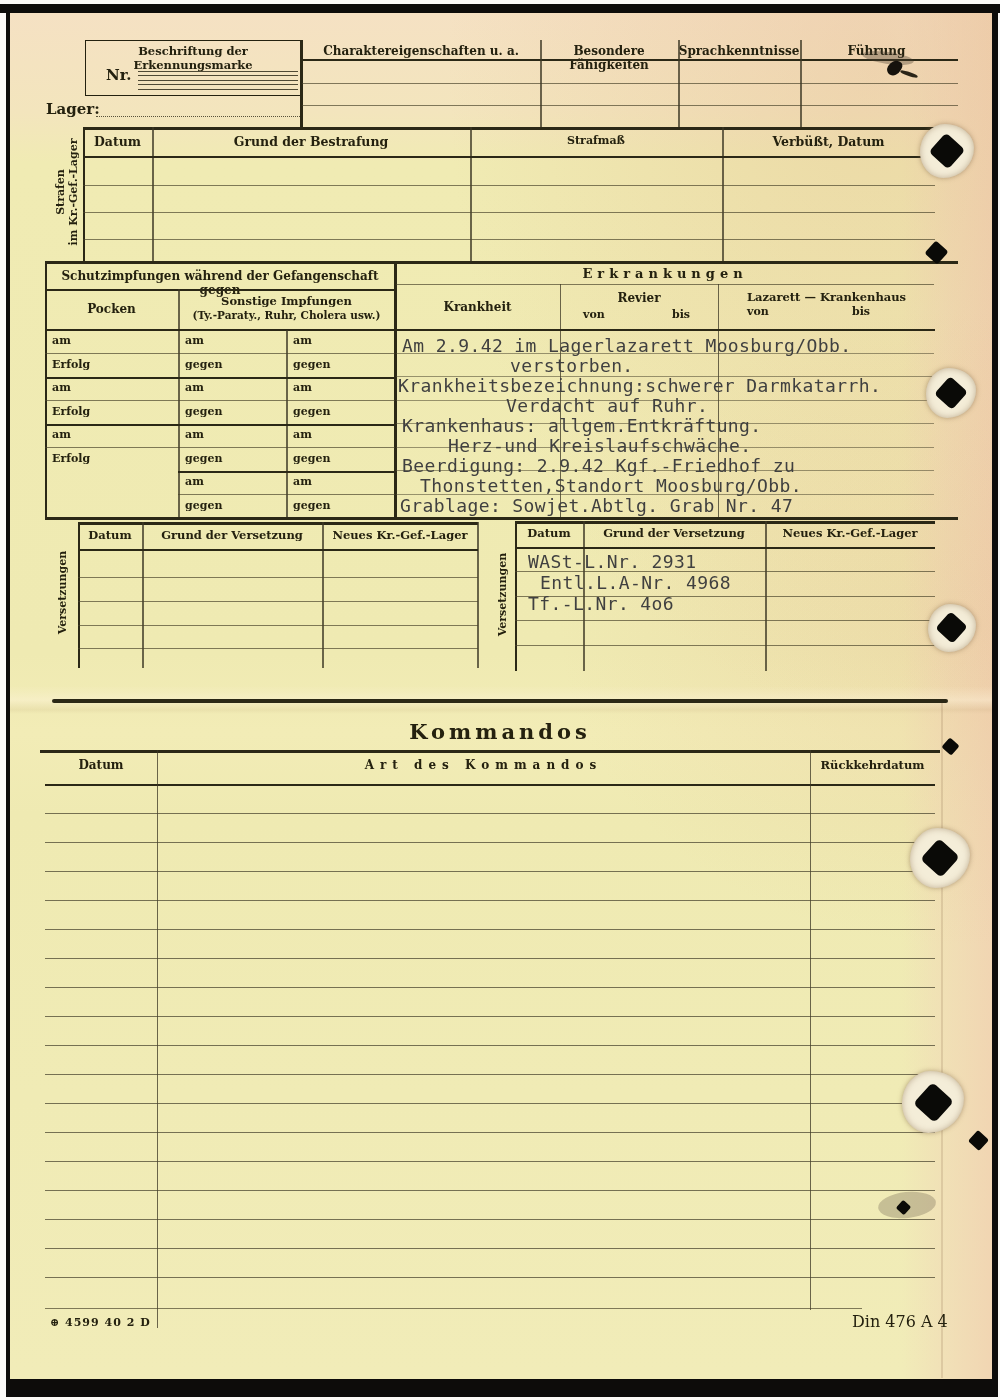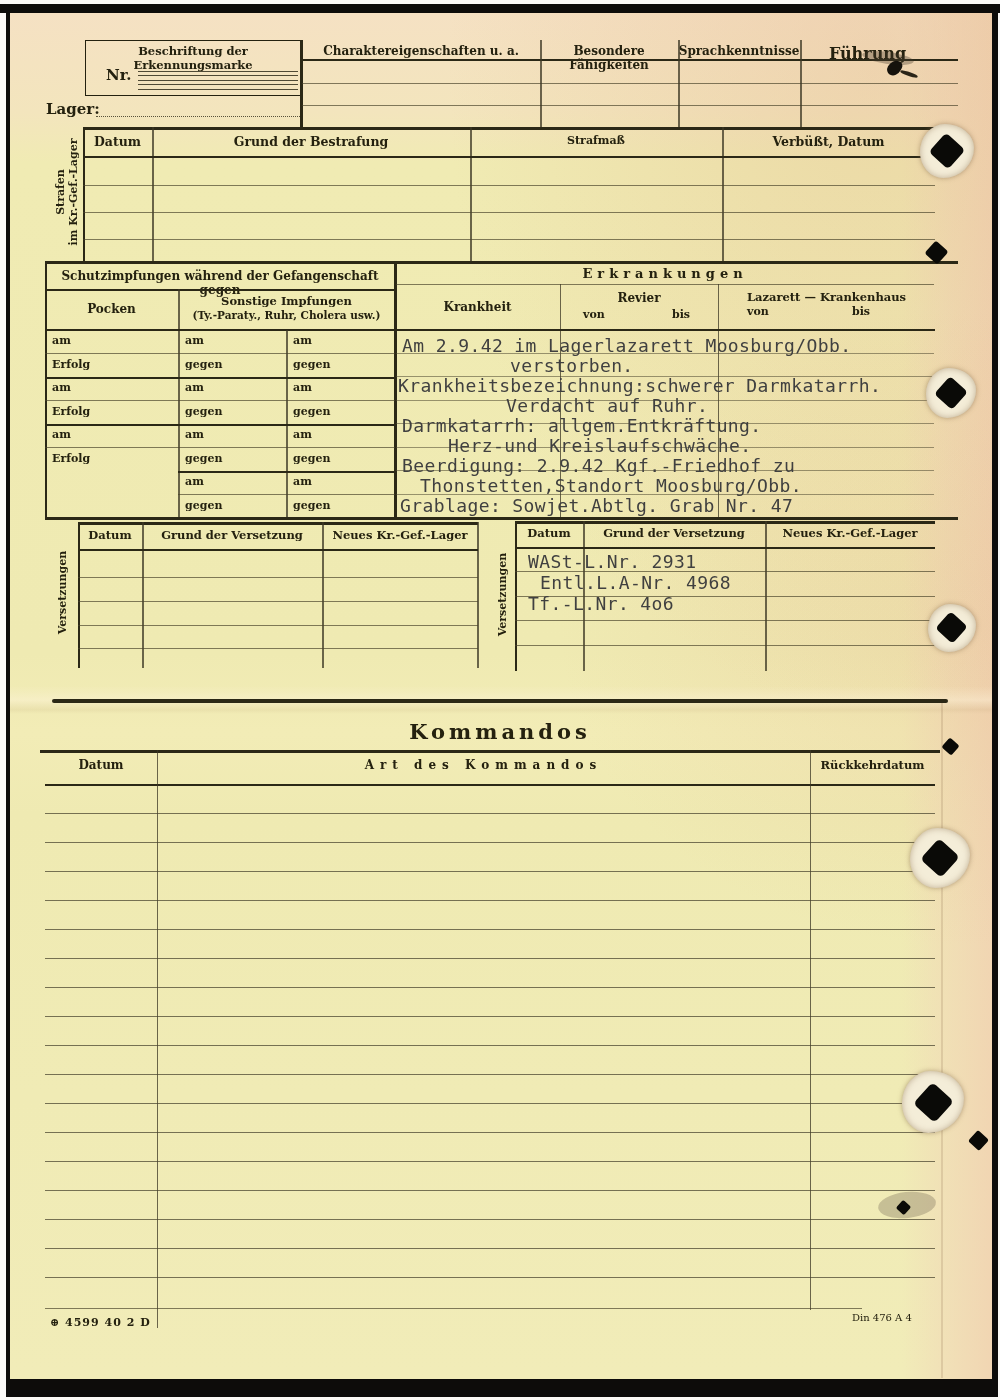--- a/index.html
+++ b/index.html
@@ -76,21 +76,21 @@
   <div class="lbl ctr b" style="left:88px;top:44px;width:210px;font-size:11.5px;">Beschriftung der Erkennungsmarke</div>
   <div class="lbl b" style="left:106px;top:66px;font-size:15px;">Nr.</div>
   <div class="staff"></div>
   <div class="lbl b" style="left:46px;top:100px;font-size:15px;">Lager:</div>
   <div class="dotted" style="left:96px;top:102px;width:206px;height:14px;"></div>
 
   <div class="vl" style="left:300px;top:40px;width:3px;height:88px;"></div>
   <div class="lbl ctr b" style="left:302px;top:44px;width:238px;font-size:12px;">Charaktereigenschaften u. a.</div>
   <div class="lbl ctr b" style="left:540px;top:44px;width:138px;font-size:12px;">Besondere Fähigkeiten</div>
   <div class="lbl ctr b" style="left:678px;top:44px;width:122px;font-size:12px;">Sprachkenntnisse</div>
-  <div class="lbl ctr b" style="left:800px;top:44px;width:135px;font-size:16px;">Führung</div>
+  <div class="lbl ctr b" style="left:800px;top:44px;width:135px;font-size:12px;padding-left:9px;">Führung</div>
   <div class="hl" style="left:302px;top:59px;width:656px;height:2px;"></div>
   <div class="hl light" style="left:302px;top:83px;width:656px;height:1px;"></div>
   <div class="hl light" style="left:302px;top:105px;width:656px;height:1px;"></div>
   <div class="vl light" style="left:540px;top:40px;width:1.5px;height:88px;"></div>
   <div class="vl light" style="left:678px;top:40px;width:1.5px;height:88px;"></div>
   <div class="vl light" style="left:800px;top:40px;width:1.5px;height:88px;"></div>
 
   <div class="hl" style="left:83px;top:127px;width:875px;height:2.5px;"></div>
   <div class="vtext" style="left:1px;top:179px;width:132px;font-size:11px;line-height:13px;">
     <div>Strafen</div>
@@ -163,21 +163,21 @@
   <div class="lbl b" style="left:293px;top:452px;font-size:11px;">gegen</div>
   <div class="lbl b" style="left:293px;top:475px;font-size:11px;">am</div>
   <div class="lbl b" style="left:293px;top:499px;font-size:11px;">gegen</div>
 
   <div class="rows-erk"></div>
   <div class="tw" id="erk-lines" style="left:398px;top:336px;">
     <div>Am 2.9.42 im Lagerlazarett Moosburg/Obb.</div>
     <div>verstorben.</div>
     <div>Krankheitsbezeichnung:schwerer Darmkatarrh.</div>
     <div>Verdacht auf Ruhr.</div>
-    <div>Darmkatarrh: allgem.Entkräftung.</div>
+    <div>Krankenhaus: allgem.Entkräftung.</div>
     <div>Herz-und Kreislaufschwäche.</div>
     <div>Beerdigung: 2.9.42 Kgf.-Friedhof zu</div>
     <div>Thonstetten,Standort Moosburg/Obb.</div>
     <div>Grablage: Sowjet.Abtlg. Grab Nr. 47</div>
   </div>
   <div class="hl" style="left:45px;top:517px;width:913px;height:2.5px;"></div>
 
   <div class="vtext" style="left:7px;top:586px;width:110px;font-size:11px;">Versetzungen</div>
   <div class="hl" style="left:78px;top:522px;width:400px;height:2.5px;"></div>
   <div class="vl" style="left:78px;top:522px;width:2px;height:146px;"></div>
@@ -222,21 +222,21 @@
   <div class="hl" style="left:45px;top:784px;width:890px;height:2px;"></div>
   <div class="vl light" style="left:157px;top:750px;width:1.4px;height:578px;"></div>
   <div class="vl light" style="left:810px;top:750px;width:1.4px;height:560px;"></div>
   <div class="rows-kdo"></div>
   <div class="hl light" style="left:45px;top:1308px;width:817px;height:1.2px;"></div>
 
   <div class="lbl b" style="left:50px;top:1316px;font-size:11px;letter-spacing:1px;">
     <span>⊕</span>
     <span>4599 40 2 D</span>
   </div>
-  <div class="lbl" style="left:852px;top:1312px;font-size:10px;">Din 476 A 4</div>
+  <div class="lbl" style="left:852px;top:1312px;font-size:16px;">Din 476 A 4</div>
 
   <div class="smudge" style="left:862px;top:52px;width:52px;height:12px;transform:rotate(8deg);"></div>
   <div class="abs" style="left:888px;top:60px;width:13px;height:16px;background:#15120c;border-radius:60% 30% 55% 40%;transform:rotate(28deg);"></div>
   <div class="abs" style="left:900px;top:72px;width:18px;height:4px;background:#2a2417;border-radius:40%;transform:rotate(18deg);"></div>
 
   <div class="hole-ring" style="left:920px;top:124px;width:54px;height:54px;"></div>
   <div class="hole-core" style="left:934px;top:138px;width:26px;height:26px;"></div>
 
   <div class="hole-core" style="left:928px;top:244px;width:17px;height:17px;"></div>
 

